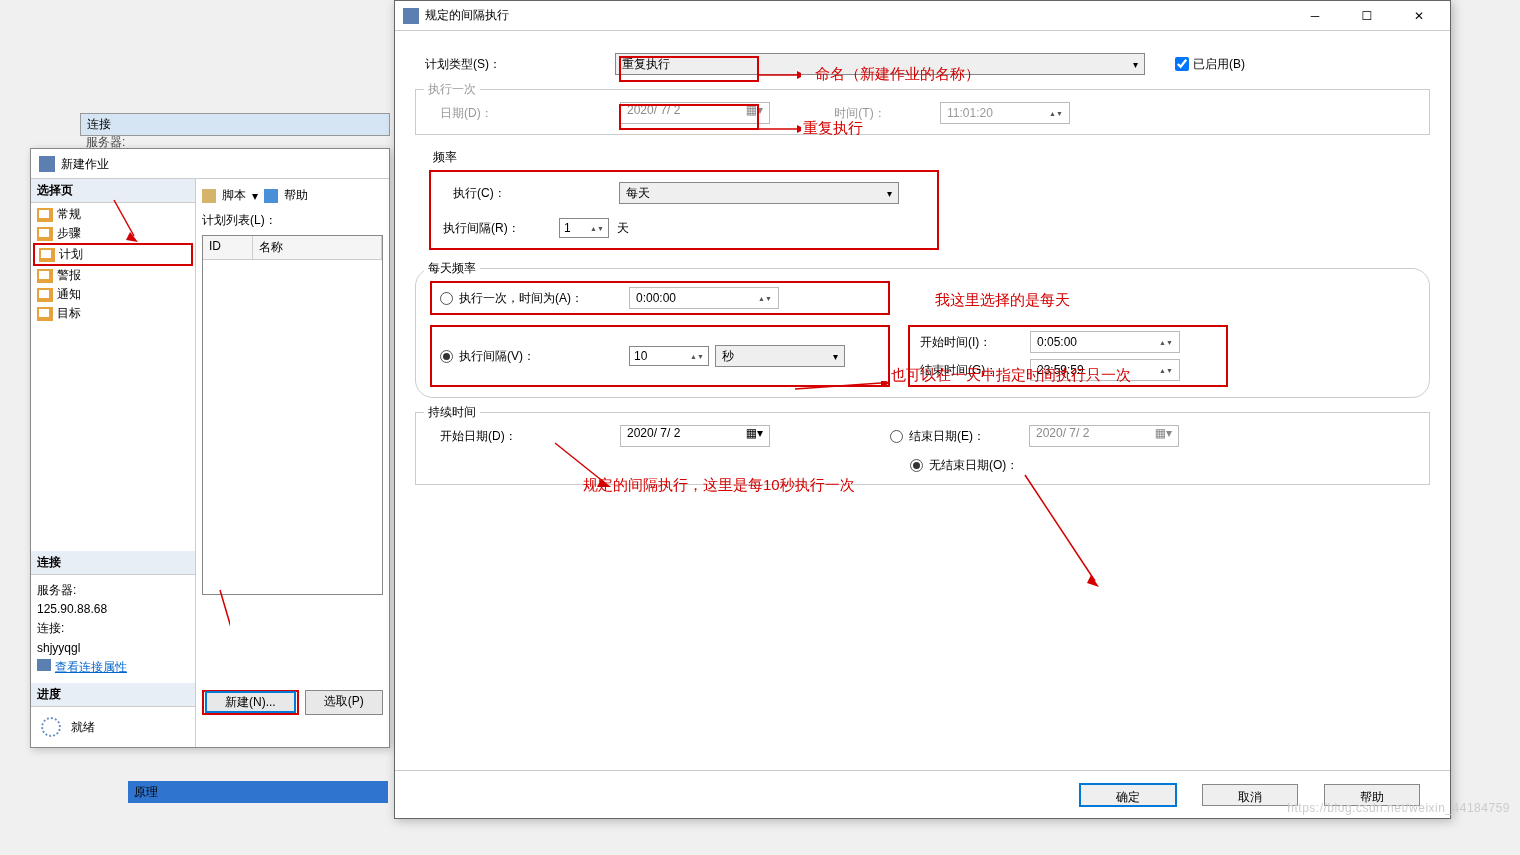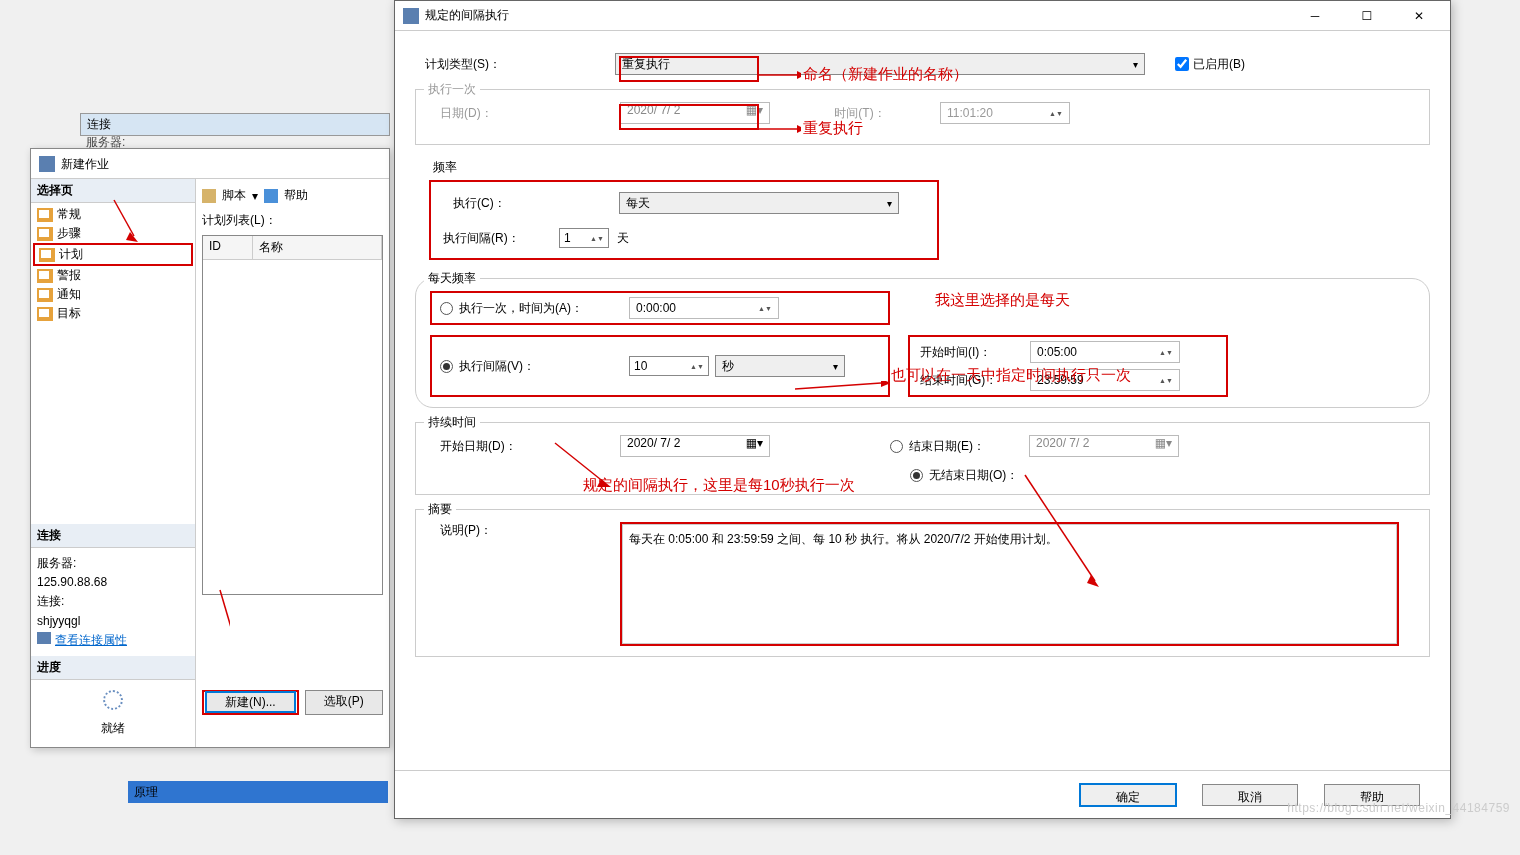--- a/index.html
+++ b/index.html
@@ -15,21 +15,21 @@
 .win1-left { width: 165px peachooled; width: 165px; border-right: 1px solid #ccc; display: flex; flex-direction: column; }
 .panehdr { background: #e8eef5; padding: 3px 6px; border-bottom: 1px solid #ccc; font-weight: bold; }
 .navlist { padding: 2px; }
 .navitem { display: flex; align-items: center; gap: 4px; padding: 1px 4px; }
 .navitem .ico { width: 16px; height: 14px; display: inline-block; background:#e6a23c; position:relative;}
 .navitem .ico::after{content:""; position:absolute; left:2px; top:2px; width:10px; height:8px; background:#fff;}
 .nav-selected { border: 2px solid #d40000; }
 .conn-block { margin-top: auto; }
 .conn-body { padding: 6px; line-height: 1.6; }
 .linklike { color: #0066cc; text-decoration: underline; }
-.prog-body { padding: 10px; display:flex; align-items:center; gap:10px;flex-direction:column;}
+.prog-body { padding: 10px; display:flex; align-items:center; gap:10px;}
 .spinner { width: 20px; height: 20px; border: 2px dotted #6a8fc0; border-radius: 50%; }
 
 .win1-right { flex: 1; padding: 6px; position: relative; }
 .toolbar { display: flex; gap: 6px; align-items: center; padding: 2px 0 8px; }
 .tool-ico { width: 14px; height: 14px; background:#d6b36a; display:inline-block; }
 .table { border: 1px solid #888; height: 360px; margin-top: 6px; background:#fff; }
 .thead { display: flex; background:#f5f5f5; border-bottom:1px solid #ccc; }
 .thead > div { padding: 3px 6px; border-right: 1px solid #ccc; }
 .th-id { width: 50px; } .th-name { flex: 1; }
 .btnrow { position:absolute; left:6px; bottom:32px; display:flex; gap:6px; }
@@ -181,21 +181,21 @@
         <span class="chev">▾</span>
       </div>
       <label class="chk">
         <input type="checkbox" checked="" style="">
         <span>已启用(B)</span>
       </label>
     </div>
 
     <div class="groupbox disabled">
       <div class="legend">执行一次</div>
-      <div class="row" style="margin-bottom:10px;">
+      <div class="row" style="margin-bottom:0;">
         <div class="lbl" style="width:190px;">日期(D)：</div>
         <div class="date-inp">
             <span>2020/ 7/ 2</span>
             <span>▦▾</span>
           </div>
         <div class="lbl" style="width:170px;text-align:center;">时间(T)：</div>
         <div class="time-inp disabled">
             <span>11:01:20</span>
             <span class="spin">▲▼</span>
           </div>
@@ -281,31 +281,22 @@
             <span>▦▾</span>
           </div>
       </div>
       <div class="row" style="margin-bottom:0;">
         <div style="width:480px;"></div>
         <span class="radio on"></span>
         <span>无结束日期(O)：</span>
       </div>
     </div>
 
-    <div class="groupbox" style="">
-      <div class="legend">摘要</div>
-      <div class="row" style="align-items:flex-start; margin-bottom:0;">
-        <div class="lbl" style="width:190px;">说明(P)：</div>
-        <div style="border:2px solid #d40000; padding:0;">
-          <div class="summary-box">每天在 0:05:00 和 23:59:59 之间、每 10 秒 执行。将从 2020/7/2 开始使用计划。</div>
-        </div>
-      </div>
-    </div>
-
-    <div class="annot" style="top:34px; left:408px;">命名（新建作业的名称）</div>
+
+    <div class="annot" style="top:34px; left:420px;">命名（新建作业的名称）</div>
     <svg class="arrow-svg" style="top:36px;left:362px;width:44px;height:16px;">
         <line x1="0" y1="8" x2="40" y2="8" stroke="#d40000" stroke-width="1.5"></line>
         <polygon points="40,4 48,8 40,12" fill="#d40000"></polygon>
       </svg>
 
     <div class="annot" style="top:88px; left:408px;">重复执行</div>
     <svg class="arrow-svg" style="top:90px;left:362px;width:44px;height:16px;">
         <line x1="0" y1="8" x2="40" y2="8" stroke="#d40000" stroke-width="1.5"></line>
         <polygon points="40,4 48,8 40,12" fill="#d40000"></polygon>
       </svg>

